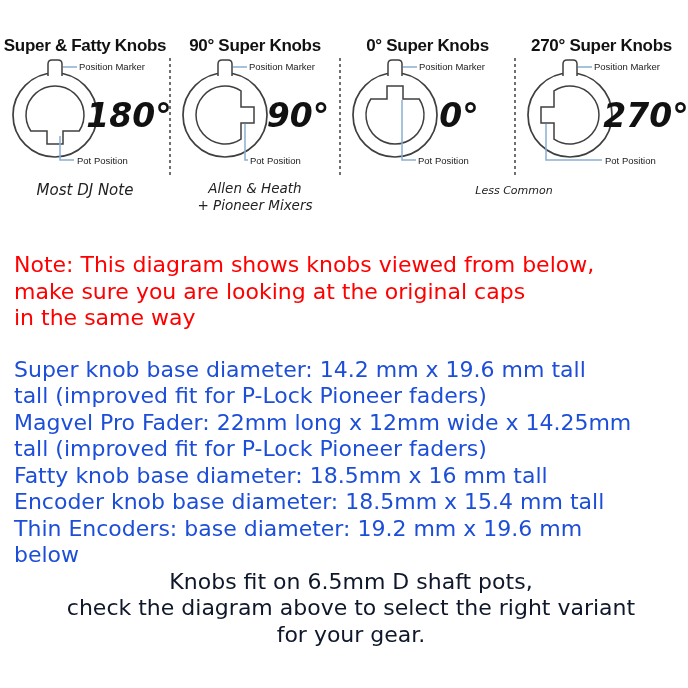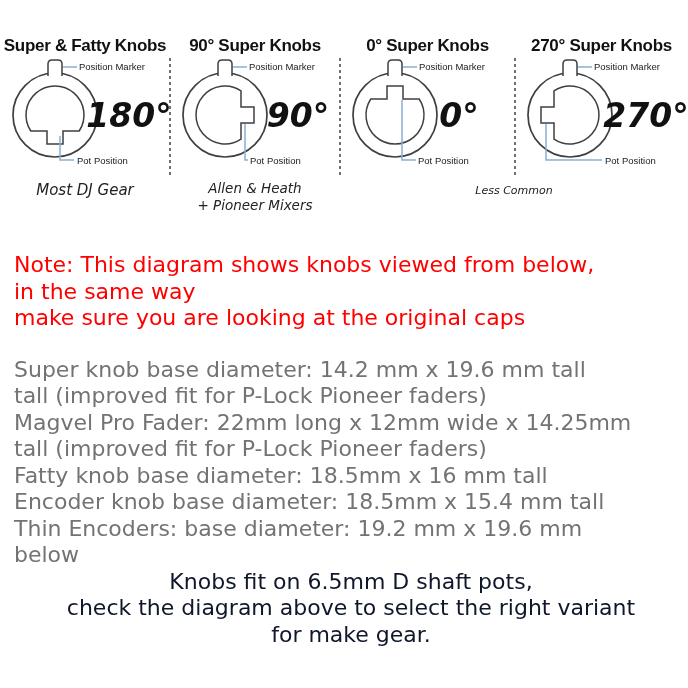--- a/index.html
+++ b/index.html
@@ -30,21 +30,21 @@
   .tab    { fill:#fff; stroke:#3f3f3f; stroke-width:1.5; }
   .hole   { fill:#fff; stroke:#3f3f3f; stroke-width:1.5; stroke-linejoin:miter; }
   .leader { fill:none; stroke:#8aaed2; stroke-width:1.5; }
   .lbl    { font-size:9.5px; fill:#1a1a1a; font-family:"Liberation Sans", sans-serif; }
   .deg    { font-size:33px; font-weight:700; font-style:italic; fill:#111;
             font-family:"DejaVu Sans", sans-serif; text-anchor:middle; }
 
   
   .txt { margin-left:14px; font-size:22px; line-height:26.5px; }
   .note   { color:#ff0000; }
-  .specs  { color:#737373; margin-top:25px; }
+  .specs  { color:#1d4ed8; margin-top:25px; }
   .footer { color:#0f172a;text-align:center; }
 </style>
 </head>
 <body>
 
 <div class="page">
 
   <div class="diagram">
     <div class="sep s1"></div>
     <div class="sep s2"></div>
@@ -59,21 +59,21 @@
           <path class="tab" d="M48 20 L48 8 Q48 4 52 4 L58 4 Q62 4 62 8 L62 20"></path>
           <g transform="translate(55 59)">
             <path class="hole" d="M -24.2 16 A 29 29 0 1 1 24.2 16 L 8 16 L 8 29 L -8 29 L -8 16 Z"></path>
           </g>
           <path class="leader" d="M63 11 H77"></path>
           <text class="lbl" x="79" y="14">Position Marker</text>
           <path class="leader" d="M60 80 V104 H74"></path>
           <text class="lbl" x="77" y="108">Pot Position</text>
           <text class="deg" x="129" y="71">180°</text>
         </svg>
-        <div class="caption">Most DJ Gear</div>
+        <div class="caption">Most DJ Note</div>
       </div>
 
       <div class="col">
         <div class="knob-title">90° Super Knobs</div>
         <svg class="knob-svg" width="170" height="120" viewBox="0 0 170 120">
           <circle class="ring" cx="55" cy="59" r="42"></circle>
           <path class="tab" d="M48 20 L48 8 Q48 4 52 4 L58 4 Q62 4 62 8 L62 20"></path>
           <g transform="translate(55 59) rotate(-90)">
             <path class="hole" d="M -24.2 16 A 29 29 0 1 1 24.2 16 L 8 16 L 8 29 L -8 29 L -8 16 Z"></path>
           </g>
@@ -120,34 +120,34 @@
           <text class="deg" x="131" y="71">270°</text>
         </svg>
       </div>
     </div>
 
     <div class="shared-caption">Less Common</div>
   </div>
 
   <div class="txt note">
     <div>Note: This diagram shows knobs viewed from below,</div>
+    <div>make sure you are looking at the original caps</div>
     <div>in the same way</div>
-    <div>make sure you are looking at the original caps</div>
   </div>
 
   <div class="txt specs">
     <div>Super knob base diameter: 14.2 mm x 19.6 mm tall</div>
     <div>tall (improved fit for P-Lock Pioneer faders)</div>
     <div>Magvel Pro Fader: 22mm long x 12mm wide x 14.25mm</div>
     <div>tall (improved fit for P-Lock Pioneer faders)</div>
     <div>Fatty knob base diameter: 18.5mm x 16 mm tall</div>
     <div>Encoder knob base diameter: 18.5mm x 15.4 mm tall</div>
     <div>Thin Encoders: base diameter: 19.2 mm x 19.6 mm</div>
     <div>below</div>
   </div>
 
   <div class="txt footer">
     <div>Knobs fit on 6.5mm D shaft pots,</div>
     <div>check the diagram above to select the right variant</div>
-    <div>for make gear.</div>
+    <div>for your gear.</div>
   </div>
 
 </div>
 
 </body></html>

